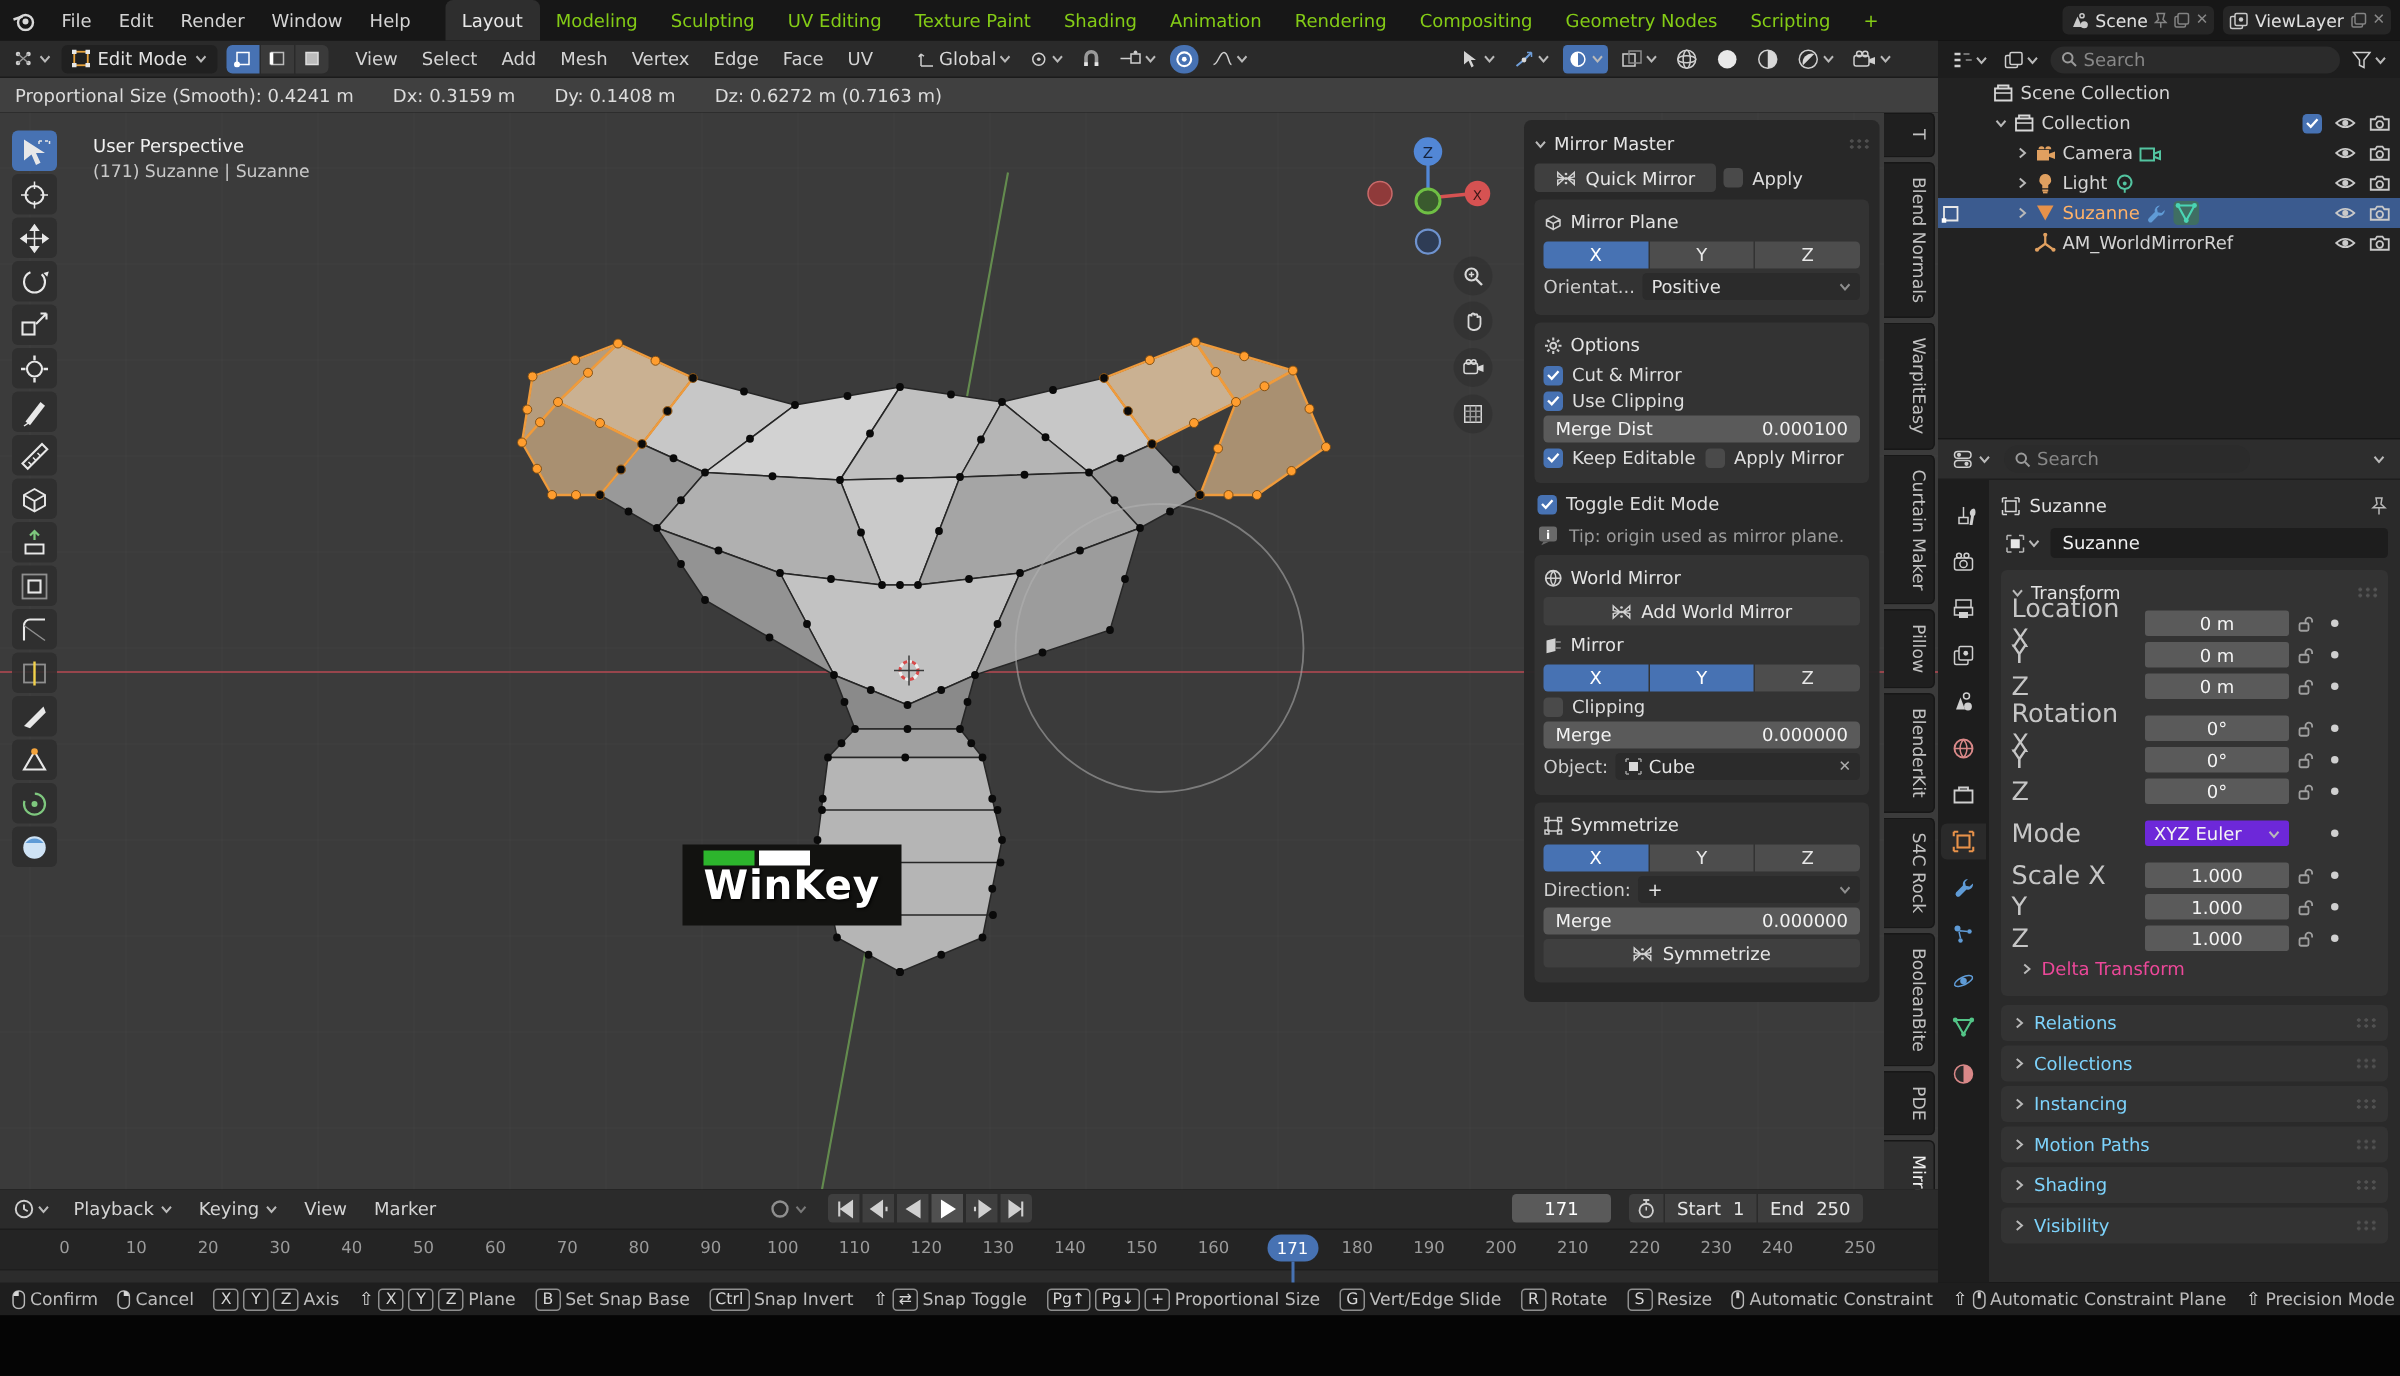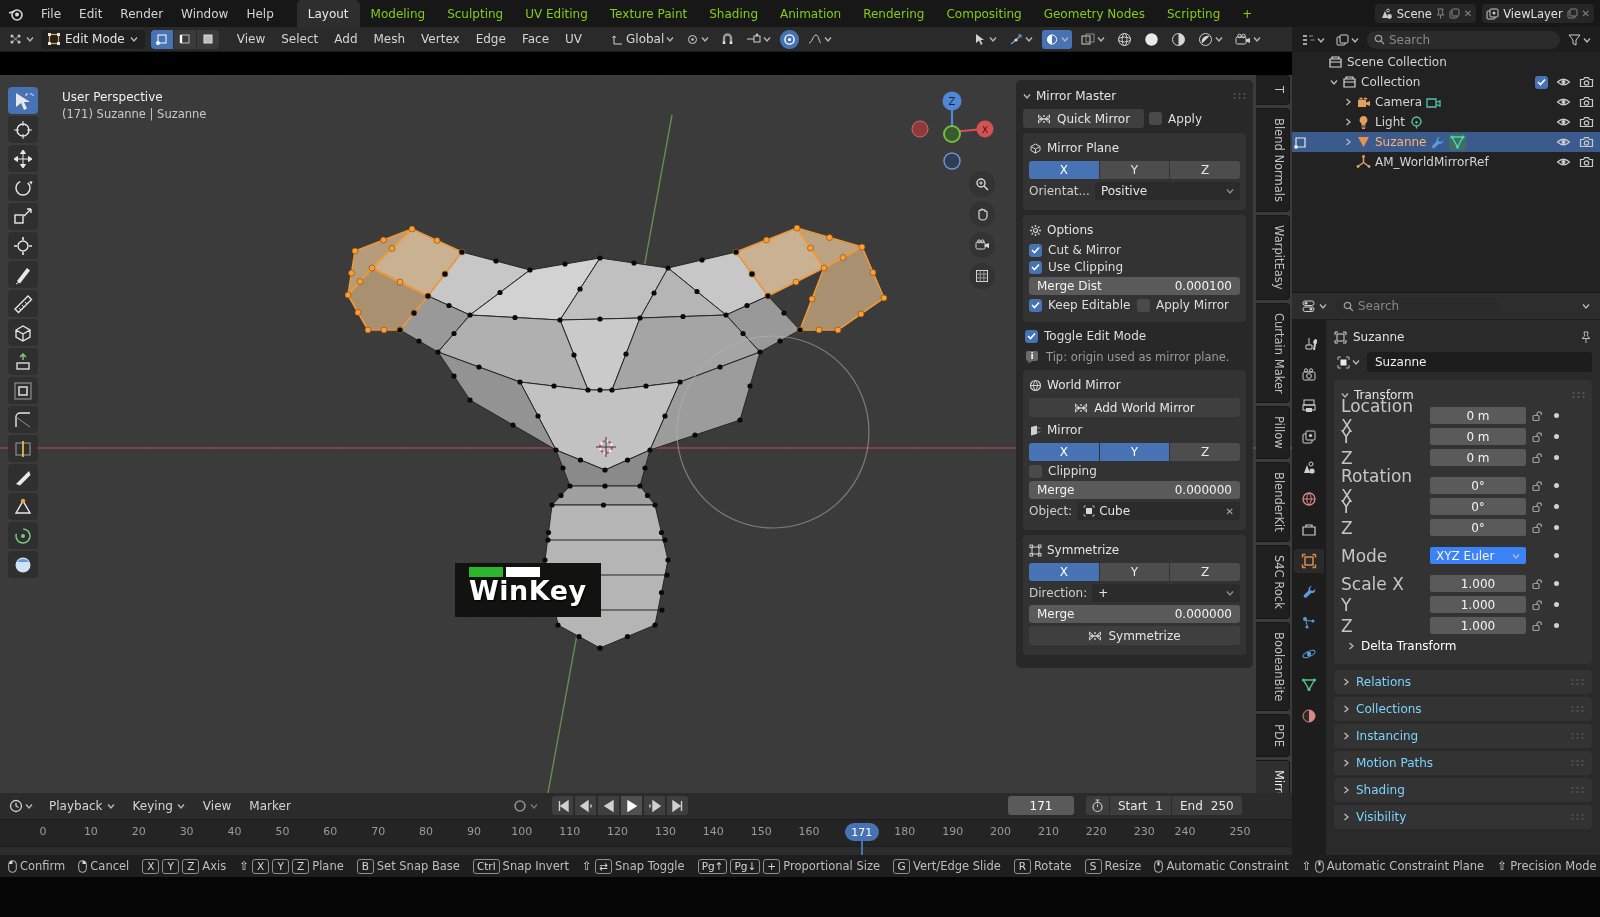--- a/index.html
+++ b/index.html
@@ -93,25 +93,25 @@
   .ptab{width:30px;height:24px;display:flex;align-items:center;justify-content:center;border-radius:4px 0 0 4px;}
   .ptab.active{background:#2a2a2a;}
   #prop-content{flex:1;padding:6px 8px 0 8px;overflow:hidden;}
   .crumb{display:flex;align-items:center;gap:6px;height:22px;color:#e2e2e2;}
   .name-row{display:flex;align-items:center;gap:4px;margin:4px 0 8px 0;}
   .name-field{flex:1;height:20px;background:#1d1d1d;border-radius:3px;display:flex;align-items:center;padding:0 8px;color:#efefef;}
   .tpanel{background:#333333;border-radius:4px;padding:5px 7px 8px 7px;margin-bottom:6px;}
   .trow{display:flex;align-items:center;height:21px;gap:5px;}
   .trow .lbl{width:84px;color:#c6c6c6;font-size:17px;flex:none;}
   .trow .fld{width:96px;height:17px;background:#5a5a5a;border-radius:2px;display:flex;align-items:center;justify-content:center;color:#f4f4f4;font-size:12px;}
-  .trow .fld.dd{background:#3b82f6;justify-content:flex-start;padding:0 6px;gap:4px;width:84px;}
+  .trow .fld.dd{background:#6d28d9;justify-content:flex-start;padding:0 6px;gap:4px;width:84px;}
   .trow .dotbtn{width:5px;height:5px;border-radius:50%;background:#d0d0d0;margin-left:6px;}
   .cpanel{background:#333333;border-radius:4px;height:24px;display:flex;align-items:center;gap:6px;padding:0 8px;margin-bottom:3px;color:#7dd3fc;}
   .cpanel .np-grip{opacity:.35;}
-  .subh{display:flex;align-items:center;gap:6px;height:20px;color:#ffffff;margin-left:6px;}
+  .subh{display:flex;align-items:center;gap:6px;height:20px;color:#ec4899;margin-left:6px;}
   
   #timeline{left:0;top:793px;width:1292px;height:62px;background:#262626;}
   #tl-header{display:flex;align-items:center;height:26px;background:#2b2b2b;border-bottom:1px solid #1c1c1c;padding:0 6px;gap:4px;}
   #tl-transport{position:absolute;left:552px;top:3px;display:flex;align-items:center;gap:2px;}
   .tbtn{width:21px;height:19px;background:#3f3f3f;display:flex;align-items:center;justify-content:center;}
   .tbtn:first-child{border-radius:3px 0 0 3px;}
   .tbtn:last-child{border-radius:0 3px 3px 0;}
   #tl-frame{position:absolute;left:1008px;top:3px;width:66px;height:19px;background:#5a5a5a;border-radius:3px;display:flex;align-items:center;justify-content:center;color:#fff;}
   #tl-range{position:absolute;left:1086px;top:3px;display:flex;gap:1px;}
   .rng{height:19px;background:#3d3d3d;display:flex;align-items:center;padding:0 8px;gap:8px;color:#e6e6e6;}
@@ -445,20 +445,28 @@
           <path d="M1 1 L12 1 L8 6 L8 11 L5 9.5 L5 6 Z" fill="none" stroke="#cfcfcf"></path>
         </svg>
         <span class="chev">
           <svg width="8" height="8" viewBox="0 0 8 8">
             <polyline points="1,2.5 4,6 7,2.5" fill="none" stroke="#b9b9b9" stroke-width="1.3"></polyline>
           </svg>
         </span>
       </span>
   </div>
 
+  <div id="toolstrip" class="abs">
+      <span id="strip-segs" style="display: flex; gap: 26px;">
+        <span>Proportional Size (Smooth): 0.4241 m</span>
+        <span>Dx: 0.3159 m</span>
+        <span>Dy: 0.1408 m</span>
+        <span>Dz: 0.6272 m (0.7163 m)</span>
+      </span>
+    </div>
 
   <div id="viewport" class="abs">
     <svg id="vp-canvas" width="1292" height="718">
         <line x1="20" y1="0" x2="20" y2="718" stroke="#434343" stroke-width="1" opacity="0.45"></line>
         <line x1="84" y1="0" x2="84" y2="718" stroke="#434343" stroke-width="1" opacity="0.45"></line>
         <line x1="148" y1="0" x2="148" y2="718" stroke="#434343" stroke-width="1" opacity="0.45"></line>
         <line x1="212" y1="0" x2="212" y2="718" stroke="#434343" stroke-width="1" opacity="0.45"></line>
         <line x1="276" y1="0" x2="276" y2="718" stroke="#434343" stroke-width="1" opacity="0.45"></line>
         <line x1="340" y1="0" x2="340" y2="718" stroke="#434343" stroke-width="1" opacity="0.45"></line>
         <line x1="404" y1="0" x2="404" y2="718" stroke="#434343" stroke-width="1" opacity="0.45"></line>

